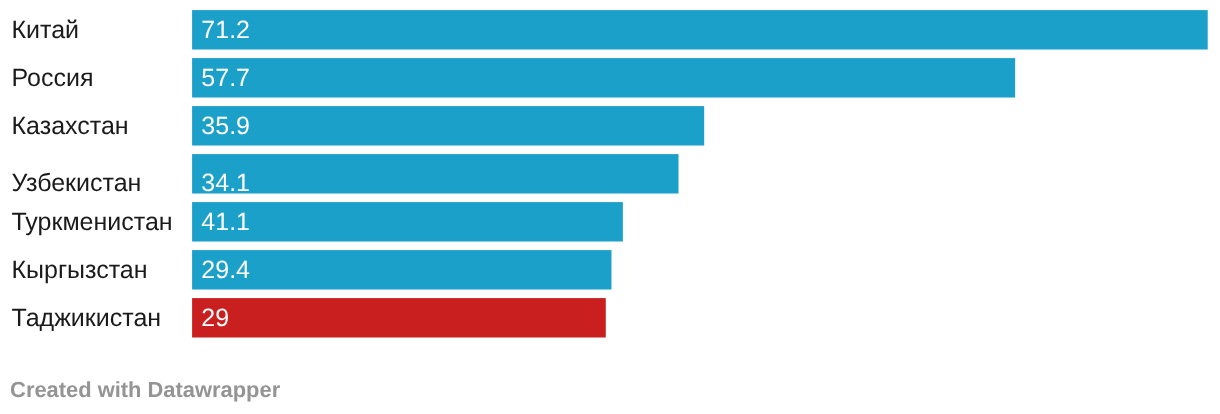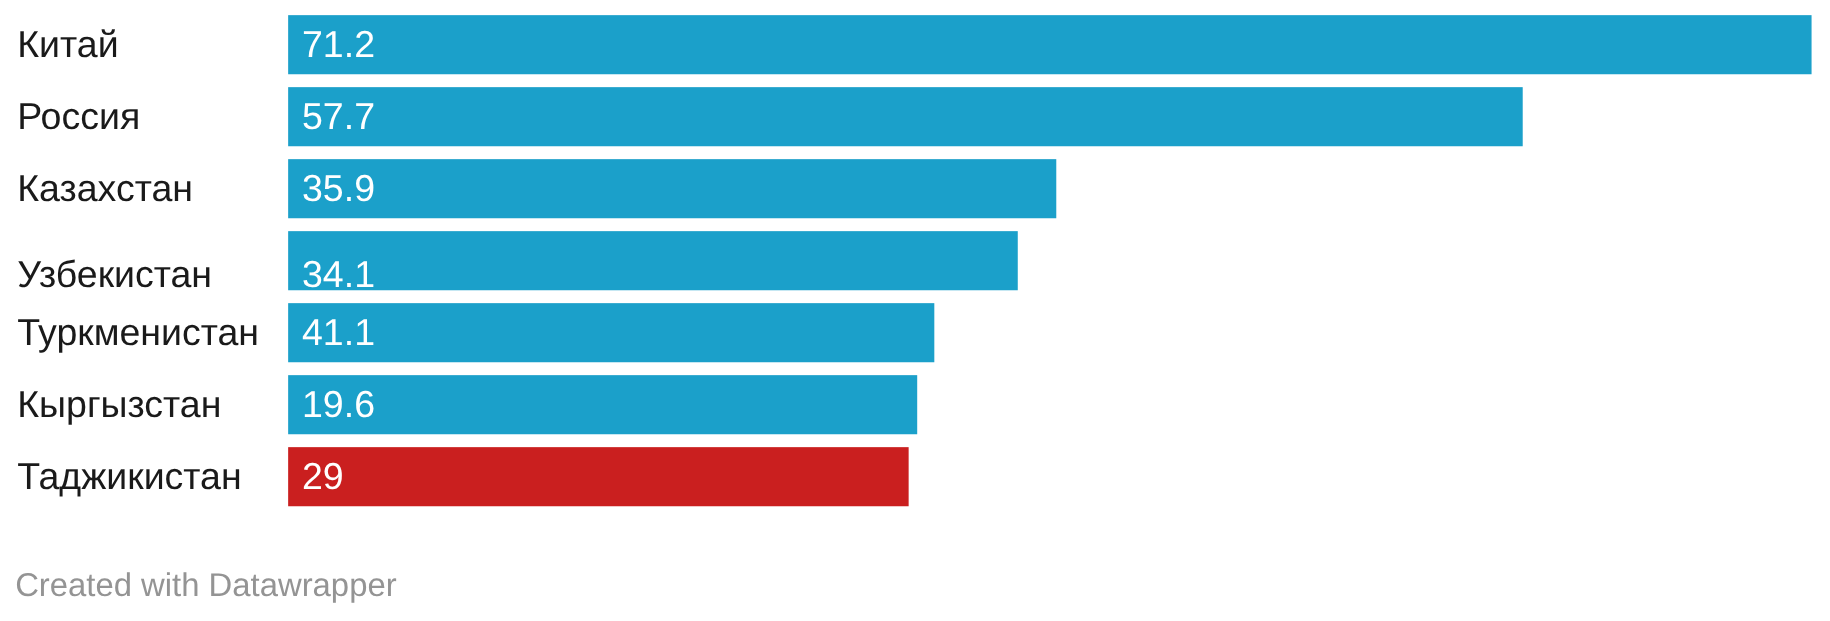--- a/index.html
+++ b/index.html
@@ -69,20 +69,21 @@
   }
   .footer {
     position: absolute;
     left: 10.1px;
     top: 376.1px;
     height: 28px;
     line-height: 28px;
     font-size: 21.9px;
     color: #949494;
     white-space: nowrap;
+    font-weight: bold;
   }
 </style>
 </head>
 <body>
 
 <div class="chart">
 
   <div class="plot" id="plot">
 
     <svg class="bars-svg" id="bars-svg" width="1220" height="348" viewBox="0 0 1220 348">
@@ -115,21 +116,21 @@
       <span class="bar-value">34.1</span>
     </div>
 
     <div class="bar-row" style="top:202.1px">
       <span class="bar-label">Туркменистан</span>
       <span class="bar-value">41.1</span>
     </div>
 
     <div class="bar-row" style="top:250.1px">
       <span class="bar-label">Кыргызстан</span>
-      <span class="bar-value">19.6</span>
+      <span class="bar-value">29.4</span>
     </div>
 
     <div class="bar-row" style="top:298.1px">
       <span class="bar-label">Таджикистан</span>
       <span class="bar-value">29</span>
     </div>
 
   </div>
 
   <div class="footer">Created with Datawrapper</div>

